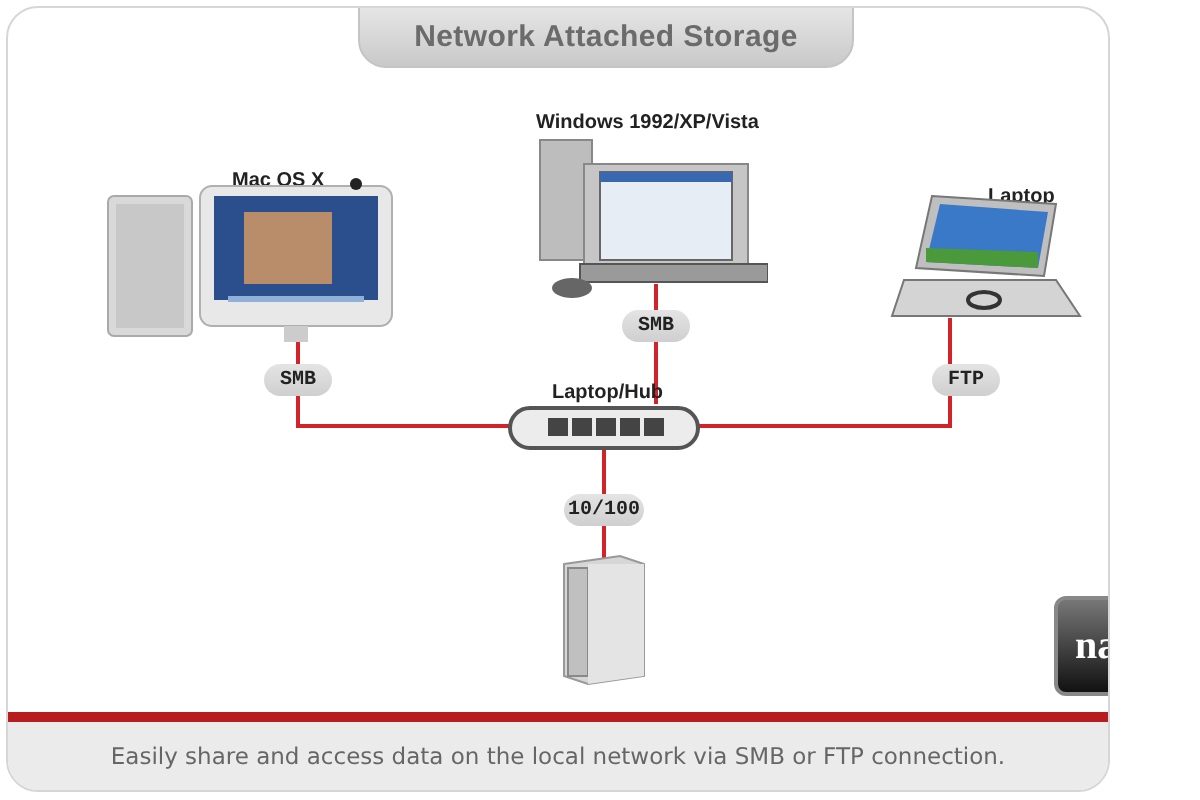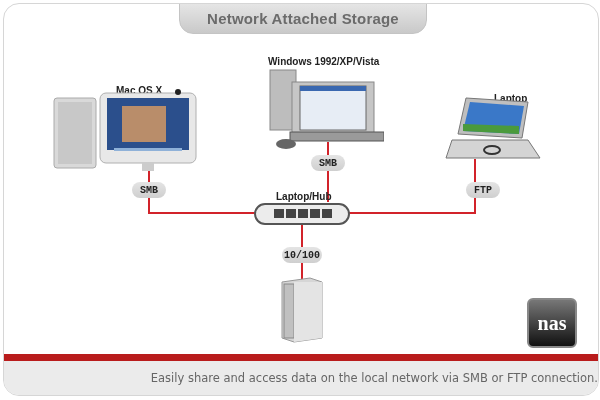--- a/index.html
+++ b/index.html
@@ -1,20 +1,20 @@
 <!DOCTYPE html>
 <html><head>
 <meta charset="utf-8">
 <style>
   html, body { margin:0; padding:0; background:#fff; }
   body { width:600px; height:400px; position:relative; overflow:hidden; font-family:"Liberation Sans", sans-serif; }
-  .frame { position:absolute; left:3px; top:3px; width:596px; height:393px; border:1px solid #d6d6d6; border-radius:16px; background:#fff; box-sizing:border-box; overflow:hidden; }
+  .frame { position:absolute; left:3px; top:3px; width:552px; height:393px; border:1px solid #d6d6d6; border-radius:16px; background:#fff; box-sizing:border-box; overflow:hidden; }
   .title-tab { position:absolute; left:175px; top:-2px; width:248px; height:32px; border-radius:0 0 14px 14px; background:linear-gradient(#e6e6e6,#c9c9c9); border:1px solid #c4c4c4; box-sizing:border-box; display:flex; align-items:center; justify-content:center; }
   .title-tab span { font-weight:bold; font-size:15px; color:#6b6b6b; letter-spacing:0.2px; }
-  .footer { position:absolute; left:0; bottom:0; width:100%; height:34px; background:#ebebeb; border-top:7px solid #b91c1c; display:flex; align-items:center; justify-content:flex-end; }
+  .footer { position:absolute; left:0; bottom:0; width:100%; height:34px; background:#ebebeb; border-top:5px solid #b91c1c; display:flex; align-items:center; justify-content:center; }
   .footer span { font-family:"DejaVu Sans", sans-serif; font-size:11.5px; color:#666; }
   .label { position:absolute; font-weight:bold; font-size:10px; color:#222; white-space:nowrap; }
   .pill { position:absolute; height:16px; border-radius:8px; background:linear-gradient(#e4e4e4,#cfcfcf); font-weight:bold; font-size:10px; color:#222; display:flex; align-items:center; justify-content:center;font-family:Liberation Mono, monospace; }
   .wire { position:absolute; background:#d2232a; }
   .dev { position:absolute; }
 </style>
 </head>
 <body>
 
 <div class="frame">

